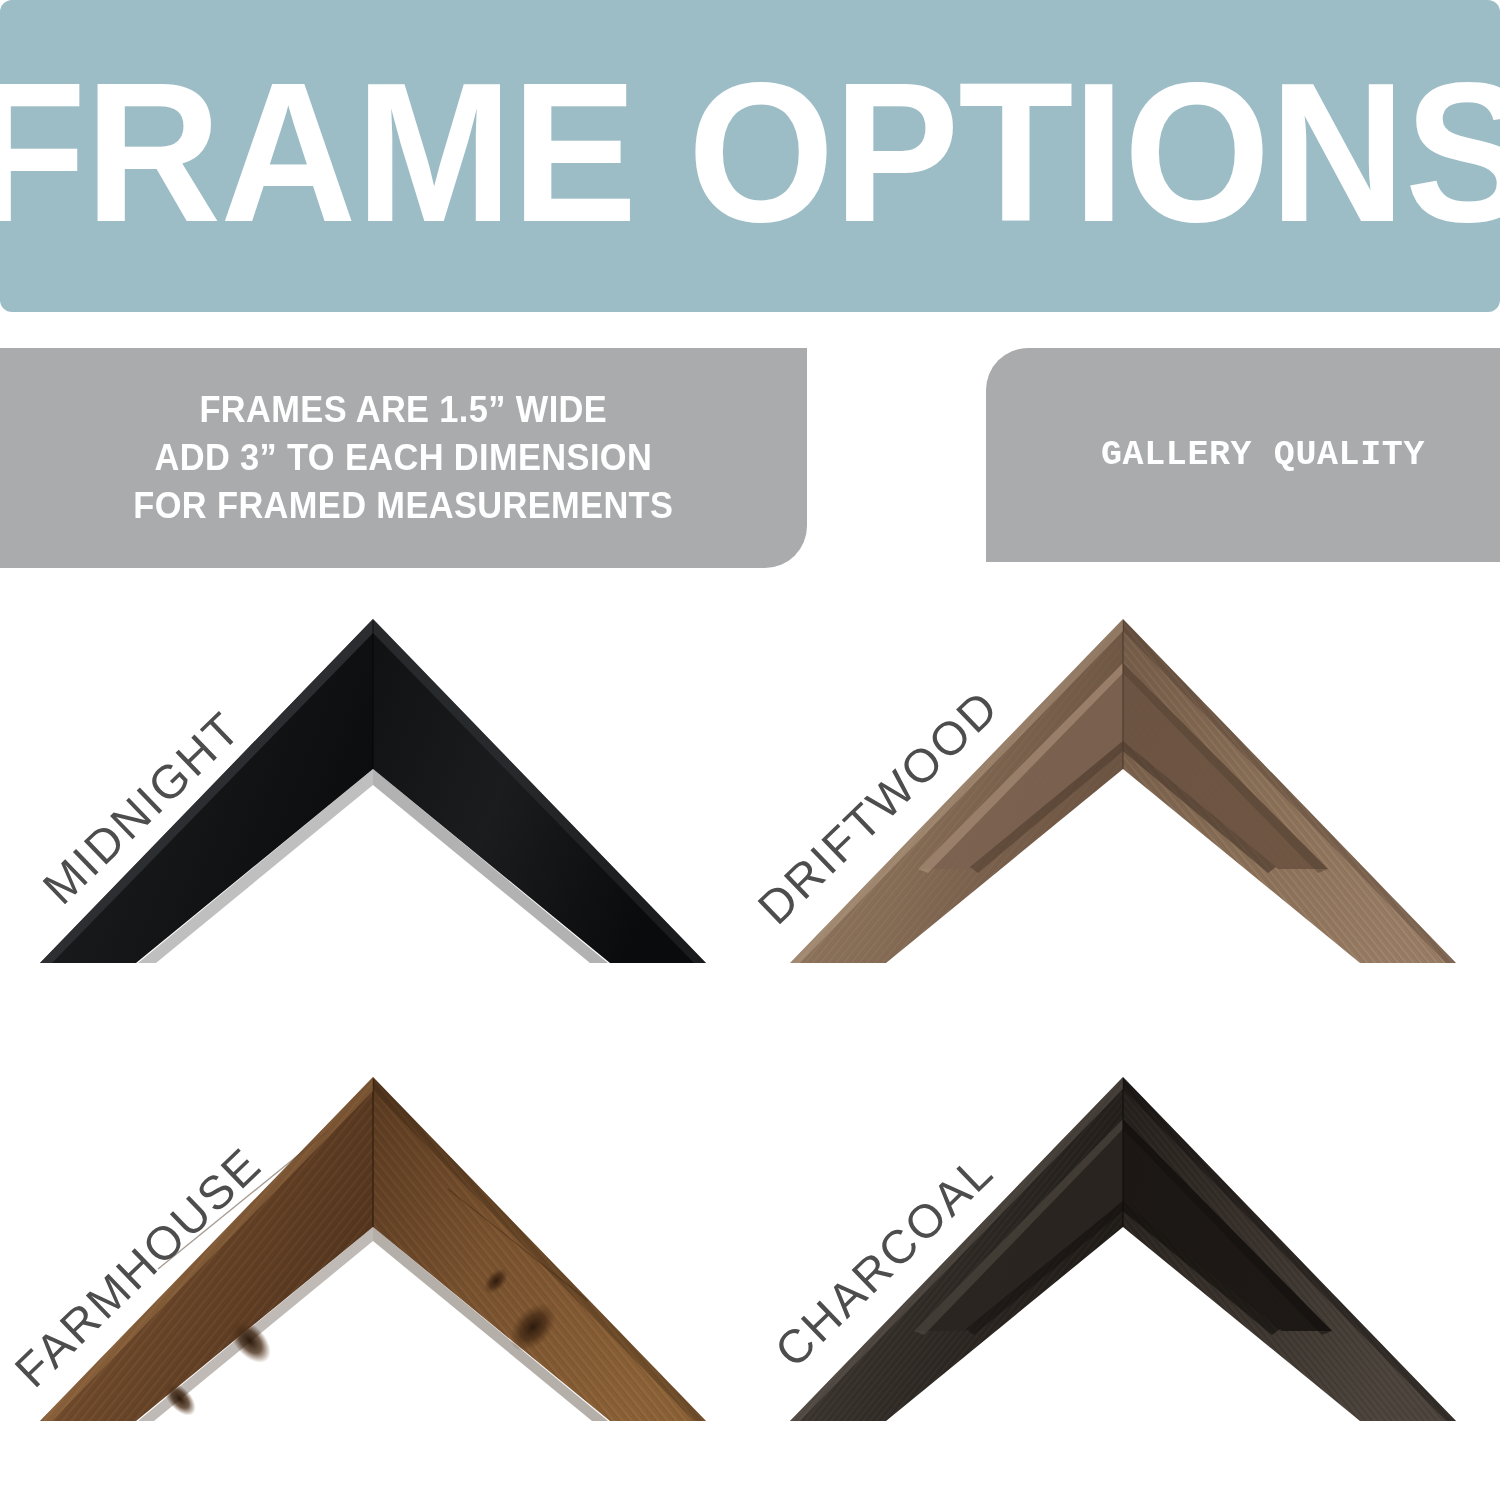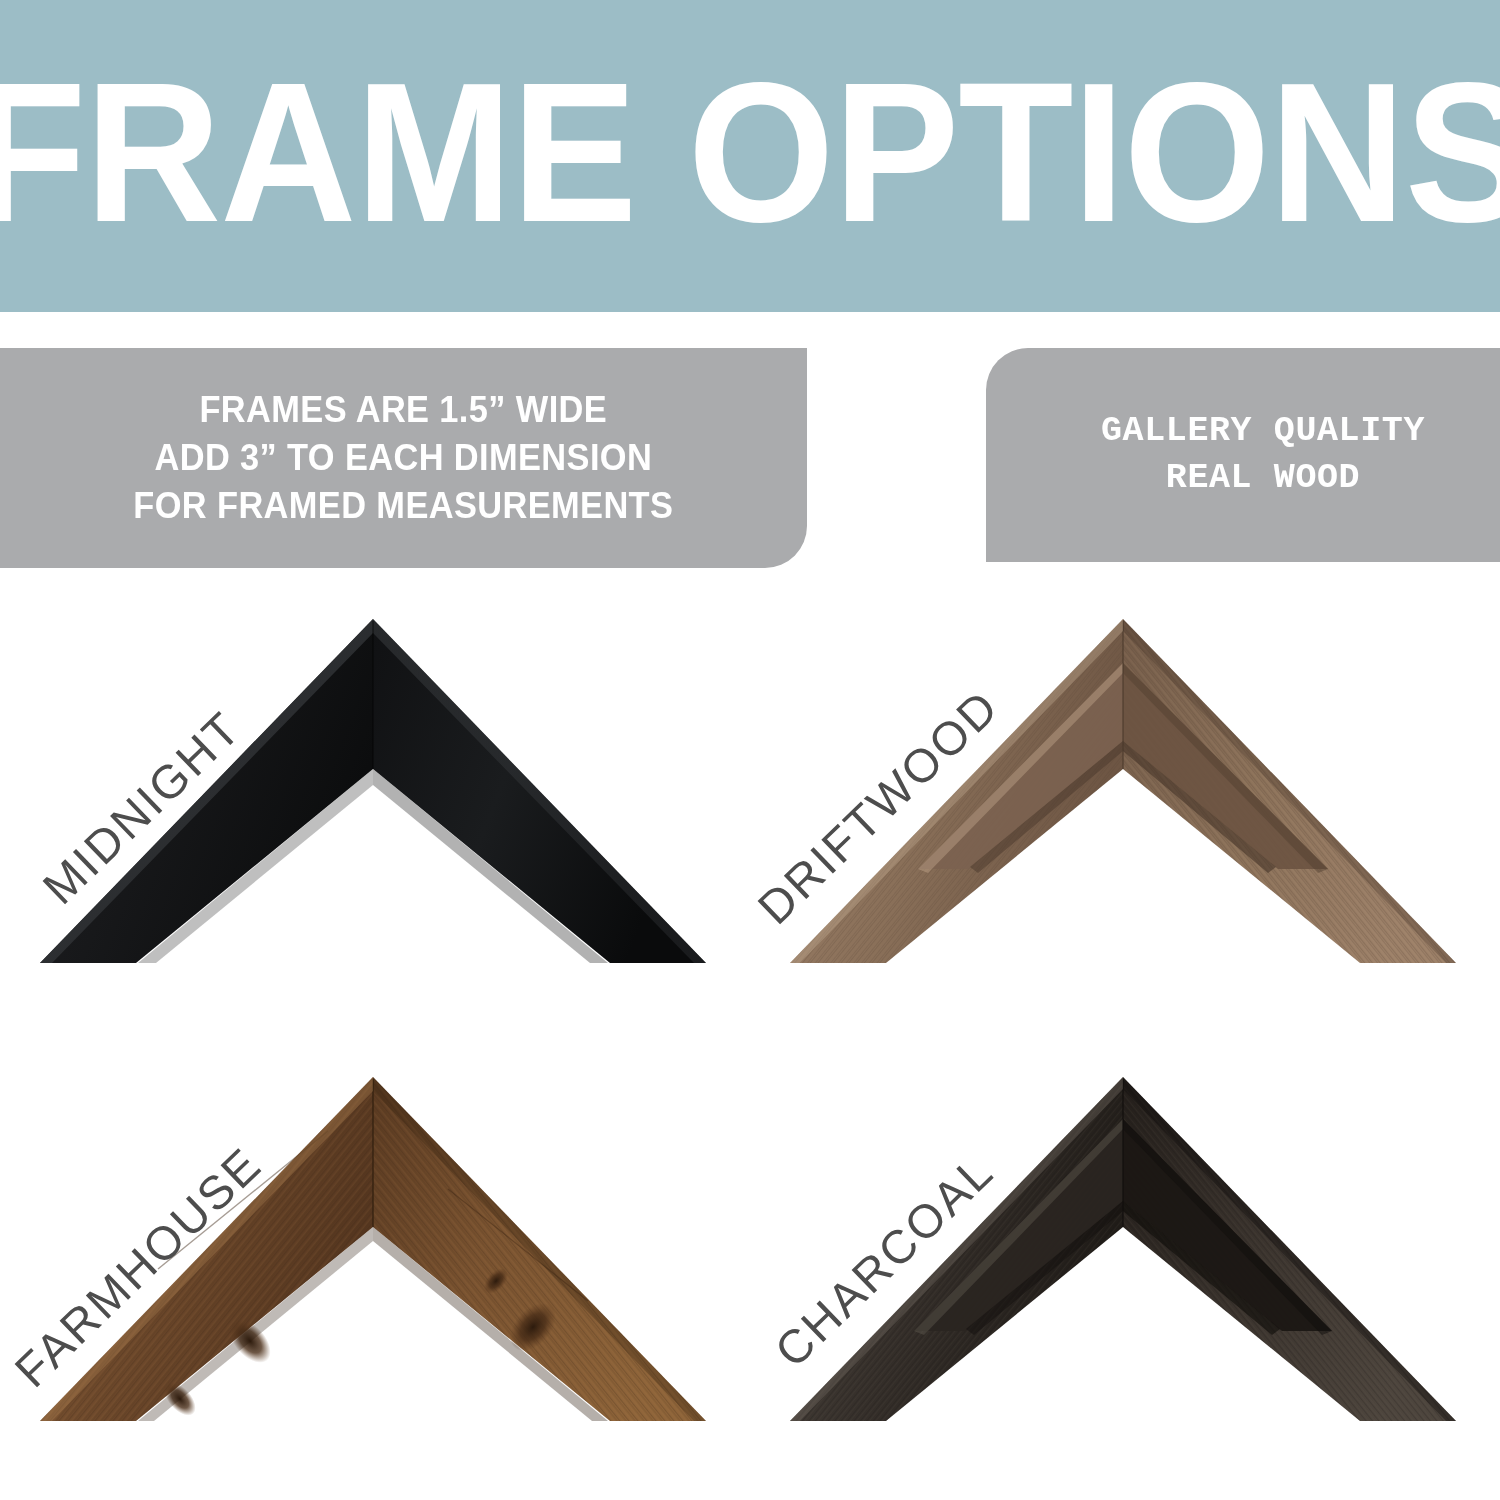--- a/index.html
+++ b/index.html
@@ -6,21 +6,21 @@
   body{
     width:1500px;height:1500px;position:relative;overflow:hidden;
     font-family:"Liberation Sans", sans-serif;
     -webkit-font-smoothing:antialiased;
   }
 
   
   .banner{
     position:absolute;left:0;top:0;width:1500px;height:312px;
     background:#9cbdc6;
-    display:flex;align-items:center;justify-content:center;
+    display:flex;align-items:center;justify-content:center;border-radius:12px;
   }
   .banner-title{
     font-family:"Liberation Sans", sans-serif;
     font-weight:700;
     font-size:178px;
     line-height:1;
     color:#ffffff;
     letter-spacing:-1px;
     transform:scaleX(1.06) scaleY(1.12);
     transform-origin:center center;
@@ -108,21 +108,20 @@
   <div class="info-text">
     <div>FRAMES ARE 1.5” WIDE</div>
     <div>ADD 3” TO EACH DIMENSION</div>
     <div>FOR FRAMED MEASUREMENTS</div>
   </div>
 </div>
 
 <div class="info-box info-right">
   <div class="info-text">
     <div>GALLERY QUALITY</div>
-    <div>REAL WOOD</div>
   </div>
 </div>
 
 <div class="samples">
 
   <div class="sample pos-0">
     <div class="chevron-wrap">
       <svg class="chevron-svg" viewBox="0 0 690 355" preserveAspectRatio="none">
         <defs>
           <linearGradient id="mnL" x1="0" y1="0" x2="1" y2="0.4">

